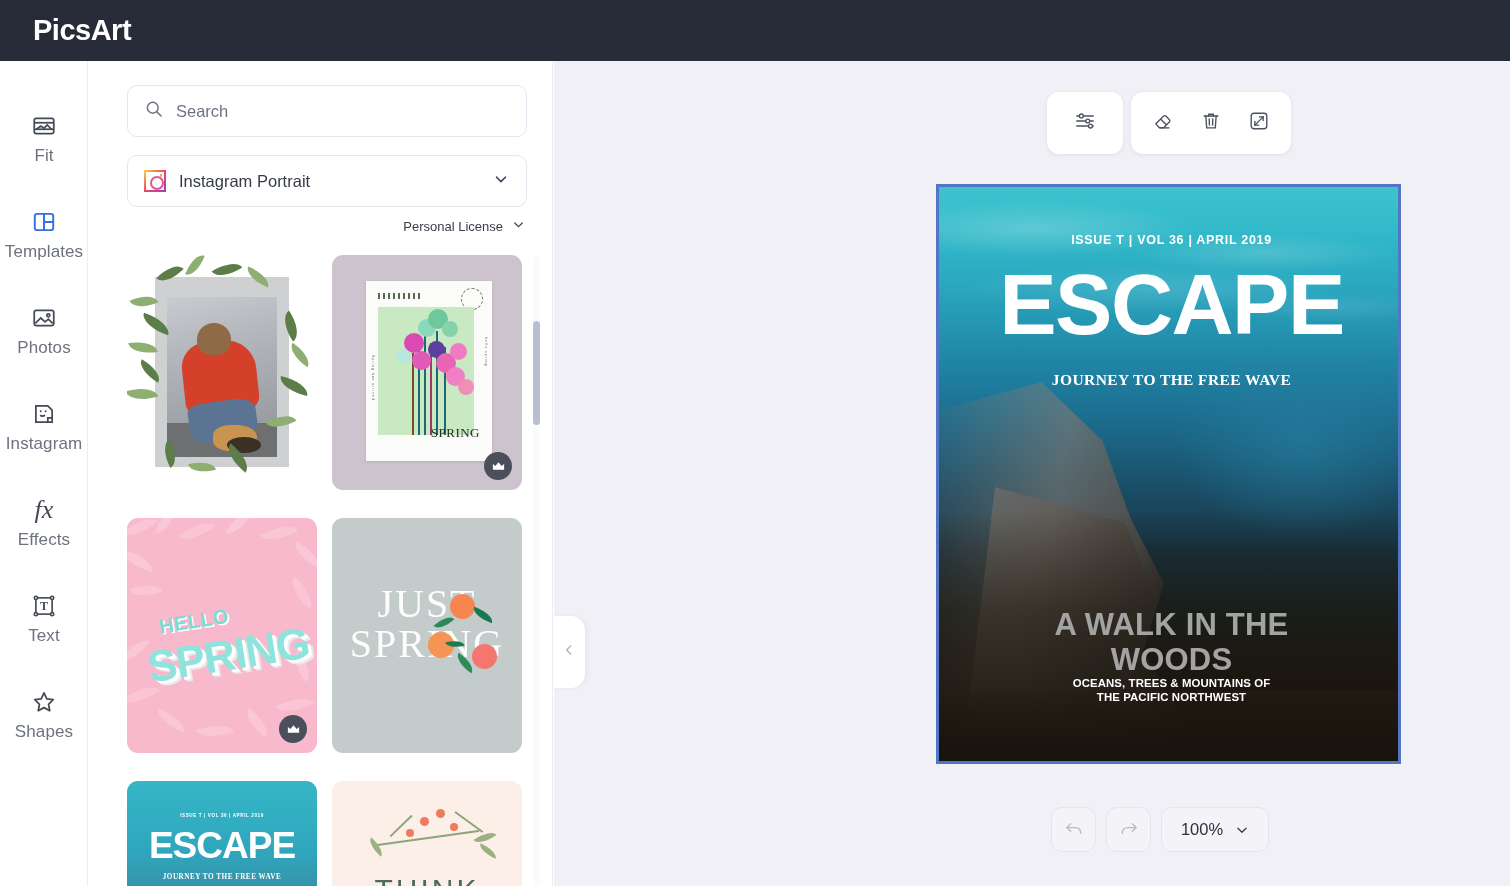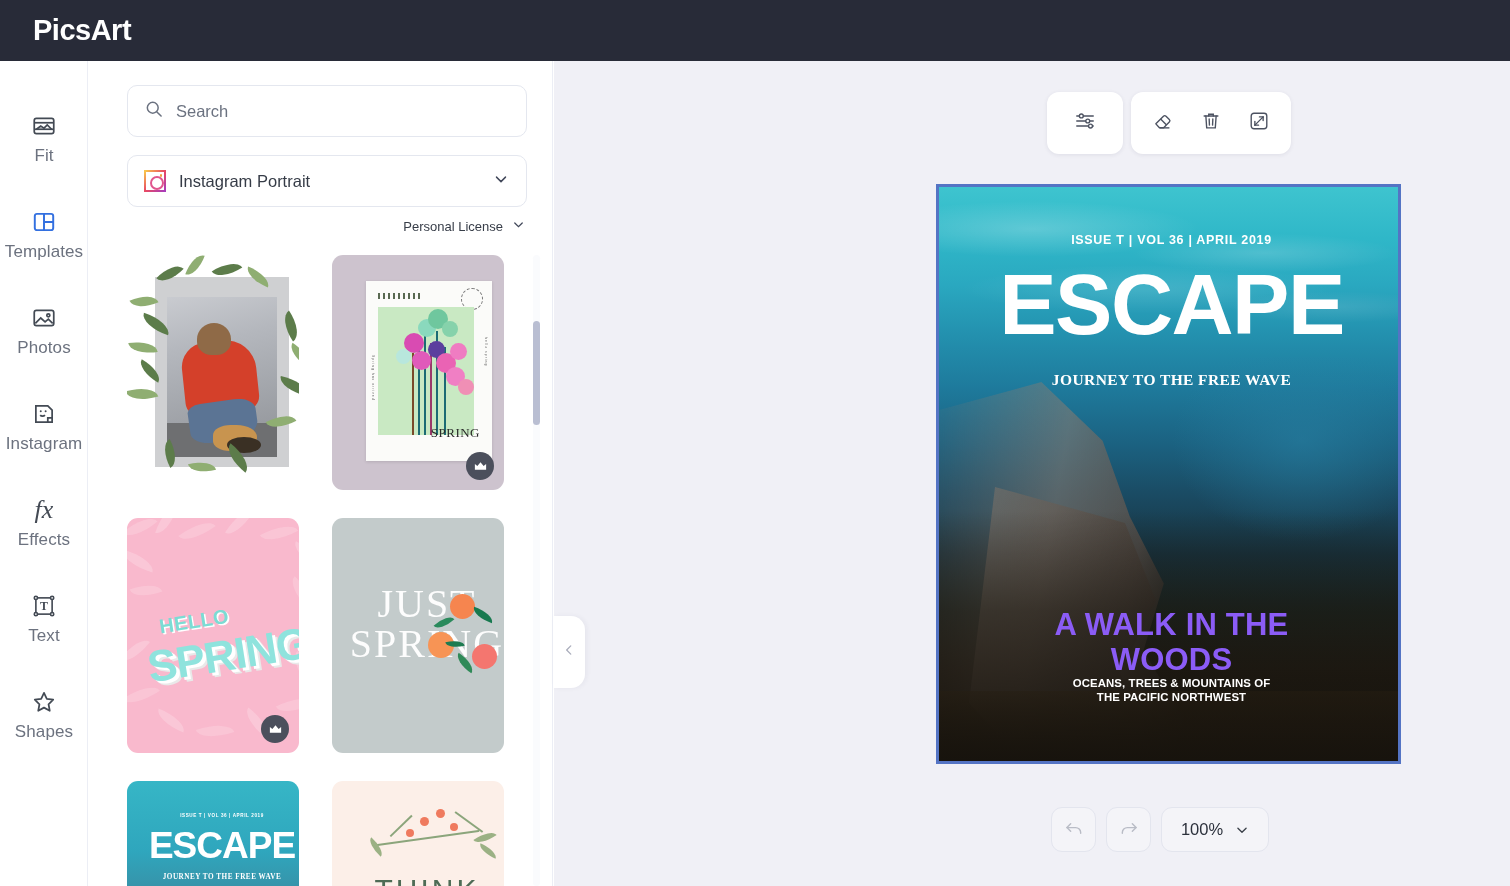--- a/index.html
+++ b/index.html
@@ -108,21 +108,21 @@
     width: 464px; height: 631px;
     overflow: hidden;
   }
   .grid {
     display: grid;
     grid-template-columns: 190px 190px;
     gap: 28px 15px;
     padding: 0 38px 0 38px;
   }
   .card {
-    width: 172px; height: 235px;
+    width: 190px; height: 235px;
     border-radius: 11px; position: relative; overflow: hidden;
     cursor: pointer;
   }
   .crown-badge {
     position: absolute; right: 10px; bottom: 10px;
     width: 28px; height: 28px; border-radius: 50%;
     background: #4b4f5c; display: flex; align-items: center; justify-content: center;
   }
 
   
@@ -291,21 +291,21 @@
     position:absolute; top:74px; width:465px; text-align:center;
     color:#ffffff; font-size:86px; font-weight:800; letter-spacing:-1.5px; line-height:1;
   }
   .art-sub {
     position:absolute; top:184px; width:465px; text-align:center;
     color:#ffffff; font-size:15.5px; font-weight:700; letter-spacing:.4px;
     font-family:"Liberation Serif", serif;
   }
   .art-head {
     position:absolute; top:420px; width:465px; text-align:center;
-    color:#8b5cf6; font-size:31px; font-weight:700; line-height:35px; letter-spacing:.2px;
+    color:#a3a3a3; font-size:31px; font-weight:700; line-height:35px; letter-spacing:.2px;
   }
   .art-caption {
     position:absolute; top:490px; width:465px; text-align:center;
     color:#ffffff; font-size:11.4px; font-weight:700; line-height:13.5px; letter-spacing:.1px;
   }
 
   
   .zoom-bar { position:absolute; bottom:34px; left:497px; display:flex; align-items:center; gap:10px; }
   .zbtn {
     width:45px; height:45px; border:1px solid #e3e5ee; border-radius:11px;

